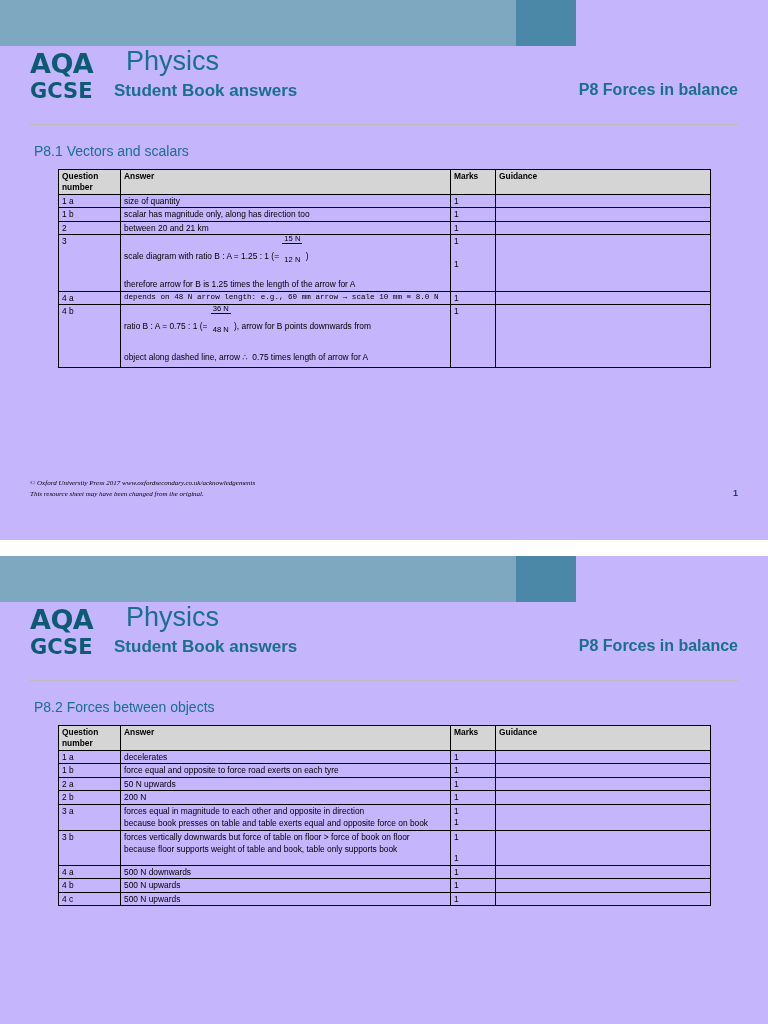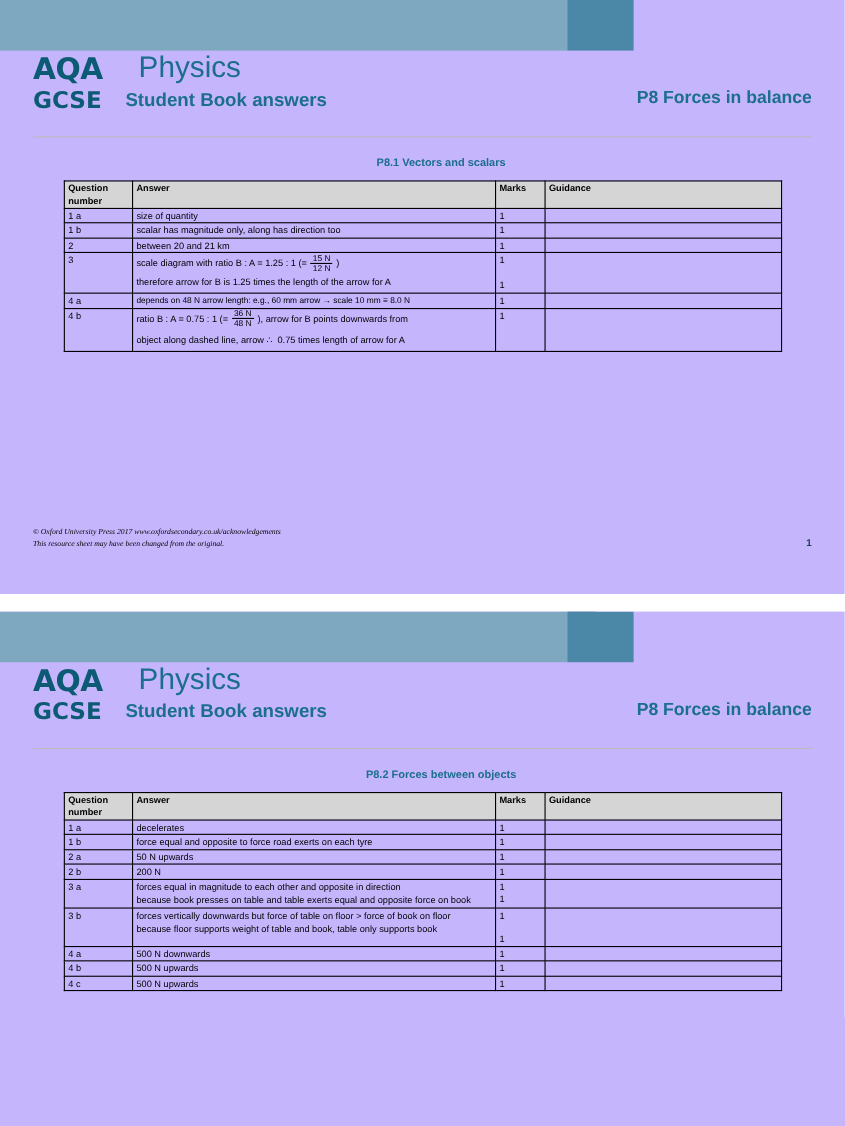--- a/index.html
+++ b/index.html
@@ -109,24 +109,23 @@
     color: #1b6e8c;
     margin-left: 48px;
   }
   .rule {
     border-bottom: 1px solid #bcbcbc;
     margin: 0 30px;
   }
 
   .section-title {
     margin: 18px 0 10px 34px;
-    font-size: 10px;
-    font-weight: bold;
+    font-size: 14px;
+    font-weight: normal;
     color: #1b6e8c;
-    text-align: center;
   }
 
   
   table.ans {
     border-collapse: collapse;
     margin-left: 58px;
     width: 652px;
     table-layout: fixed;
     font-size: 8.4px;
   }
@@ -157,21 +156,21 @@
     display: inline-block;
     vertical-align: middle;
     text-align: center;
     font-size: 7.6px;
     line-height: 1.05;
     margin: 0 1px;
     position: relative;
     top: -1px;
   }
   .frac .num { display: block; padding: 0 2px; }
-  .frac .den { display: block; border-top: 1px solid #000; padding: 0 2px; }
+  .frac .den { display: block; border-top: 1px solid #000; padding: 12px 2px; }
   .tallrow td { padding-top: 3px; padding-bottom: 3px; }
   .spaced { line-height: 2.0; }
 
   
   .footer {
     position: absolute;
     left: 30px;
     right: 30px;
     bottom: 42px;
   }
@@ -269,21 +268,21 @@
           <p>therefore arrow for B is 1.25 times the length of the arrow for A</p>
         </td>
         <td class="cell-multi">
           <span class="m-line">1</span>
           <span class="m-line" style="margin-top:12px;">1</span>
         </td>
         <td></td>
       </tr>
       <tr>
         <td>4 a</td>
-        <td style="font-family:Liberation Sans, sans-serif;font-size:7.6px;">depends on 48 N arrow length: e.g., 60 mm arrow → scale 10 mm ≡ 8.0 N</td>
+        <td style="font-family:Liberation Mono, monospace;font-size:7.6px;">depends on 48 N arrow length: e.g., 60 mm arrow → scale 10 mm ≡ 8.0 N</td>
         <td>1</td>
         <td></td>
       </tr>
       <tr class="tallrow">
         <td>4 b</td>
         <td class="cell-multi">
           <p class="spaced">ratio B : A = 0.75 : 1 (=&nbsp;<span class="frac"><span class="num">36 N</span><span class="den">48 N</span></span>&nbsp;), arrow for B points downwards from</p>
           <p class="spaced">object along dashed line, arrow&nbsp;∴&nbsp; 0.75 times length of arrow for A</p>
         </td>
         <td>1</td>

